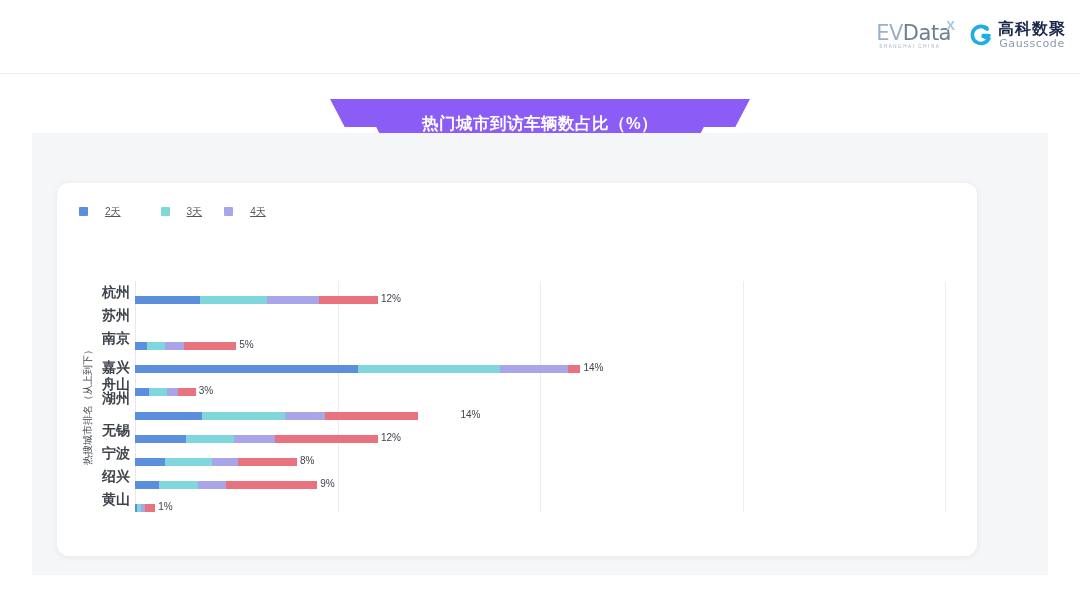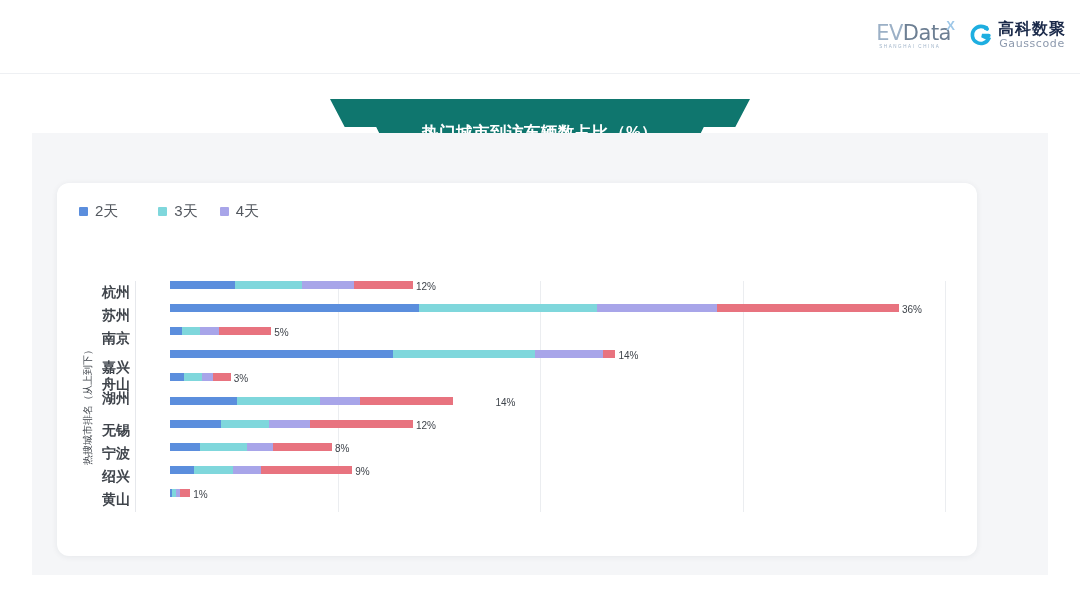--- a/index.html
+++ b/index.html
@@ -55,23 +55,23 @@
     position: absolute; left: 0; top: 61px; width: 1080px; height: 1px;
     background: #eef0f3;
   }
 
   
   .ribbon-wrap {
     position: absolute; left: 0; top: 99px; width: 1080px; height: 46px;
   }
   .ribbon {
     position: absolute; left: 330px; top: 0; width: 420px; height: 45px;
-    background: #0f766e;
+    background: #8b5cf6;
     clip-path: polygon(0 0, 100% 0, 96.5% 62%, 89% 62%, 87% 100%, 13% 100%, 11% 62%, 3.5% 62%);
-    display: flex; align-items: flex-end; justify-content: center;
+    display: flex; align-items: center; justify-content: center;
   }
   .ribbon-title {
     color: #ffffff; font-size: 16.5px; font-weight: 700;
     letter-spacing: 0.5px; margin-top: 5px;
   }
 
   
   .panel {
     position: absolute; left: 32px; top: 133px; width: 1016px; height: 442px;
     background: #f5f6f8;
@@ -86,21 +86,21 @@
   .legend {
     position: absolute; left: 79px; top: 205px; width: 420px;
   }
   .legend-row { display: flex; align-items: center; height: 13px; }
   .legend-row.row2 { margin-top: 3px; }
   .legend-item { display: flex; align-items: center; }
   .legend-item .swatch {
     width: 9px; height: 9px; border-radius: 1px; flex: none;
   }
   .legend-item .lbl {
-    font-size: 15px; color: #53585f; margin-left: 7px; white-space: nowrap;
+    font-size: 10px; color: #53585f; margin-left: 17px; white-space: nowrap; text-decoration: underline;
   }
   .legend-item.i2 { margin-left: 40px; }
   .legend-item.i3 { margin-left: 22px; }
 
   
   .plot {
     position: absolute; left: 135px; top: 281px; width: 810px; height: 231px;
   }
   .gridline {
     position: absolute; top: 0; width: 1px; height: 231px; background: #ebedf0;
@@ -124,21 +124,21 @@
     width: 16px; height: 170px;
     display: flex; align-items: center; justify-content: center;
   }
   .axis-title span {
     font-size: 10px; color: #3f444b; white-space: nowrap;
     transform: rotate(-90deg);
   }
 
   .bar-row {
     position: absolute; left: 0; height: 22.9px;
-    display: flex; align-items: flex-start; padding-left: 35px;
+    display: flex; align-items: flex-end;
   }
   .bar { display: flex; height: 8px; }
   .seg { height: 8px; }
   .bar-label {
     font-size: 10px; color: #3f444b; margin-left: 3px; white-space: nowrap;
   }
 </style>
 </head>
 <body>
 
@@ -221,29 +221,20 @@
     <div class="gridline" style="left: 810px;"></div>
     <div class="bar-row" style="top: 0px; height: 23.1px;">
       <div class="bar">
         <div class="seg" style="width: 64.8px; background: rgb(91, 142, 221);"></div>
         <div class="seg" style="width: 66.825px; background: rgb(127, 215, 220);"></div>
         <div class="seg" style="width: 52.65px; background: rgb(168, 165, 233);"></div>
         <div class="seg" style="width: 58.725px; background: rgb(232, 115, 127);"></div>
       </div>
       <div class="bar-label">12%</div>
     </div>
-    <div class="bar-row" style="top: 23.1px; height: 23.1px;">
-      <div class="bar">
-        <div class="seg" style="width: 249.075px; background: rgb(91, 142, 221);"></div>
-        <div class="seg" style="width: 178.2px; background: rgb(127, 215, 220);"></div>
-        <div class="seg" style="width: 119.475px; background: rgb(168, 165, 233);"></div>
-        <div class="seg" style="width: 182.25px; background: rgb(232, 115, 127);"></div>
-      </div>
-      <div class="bar-label">36%</div>
-    </div>
     <div class="bar-row" style="top: 46.2px; height: 23.1px;">
       <div class="bar">
         <div class="seg" style="width: 12.15px; background: rgb(91, 142, 221);"></div>
         <div class="seg" style="width: 18.225px; background: rgb(127, 215, 220);"></div>
         <div class="seg" style="width: 18.225px; background: rgb(168, 165, 233);"></div>
         <div class="seg" style="width: 52.65px; background: rgb(232, 115, 127);"></div>
       </div>
       <div class="bar-label">5%</div>
     </div>
     <div class="bar-row" style="top: 69.3px; height: 23.1px;">

